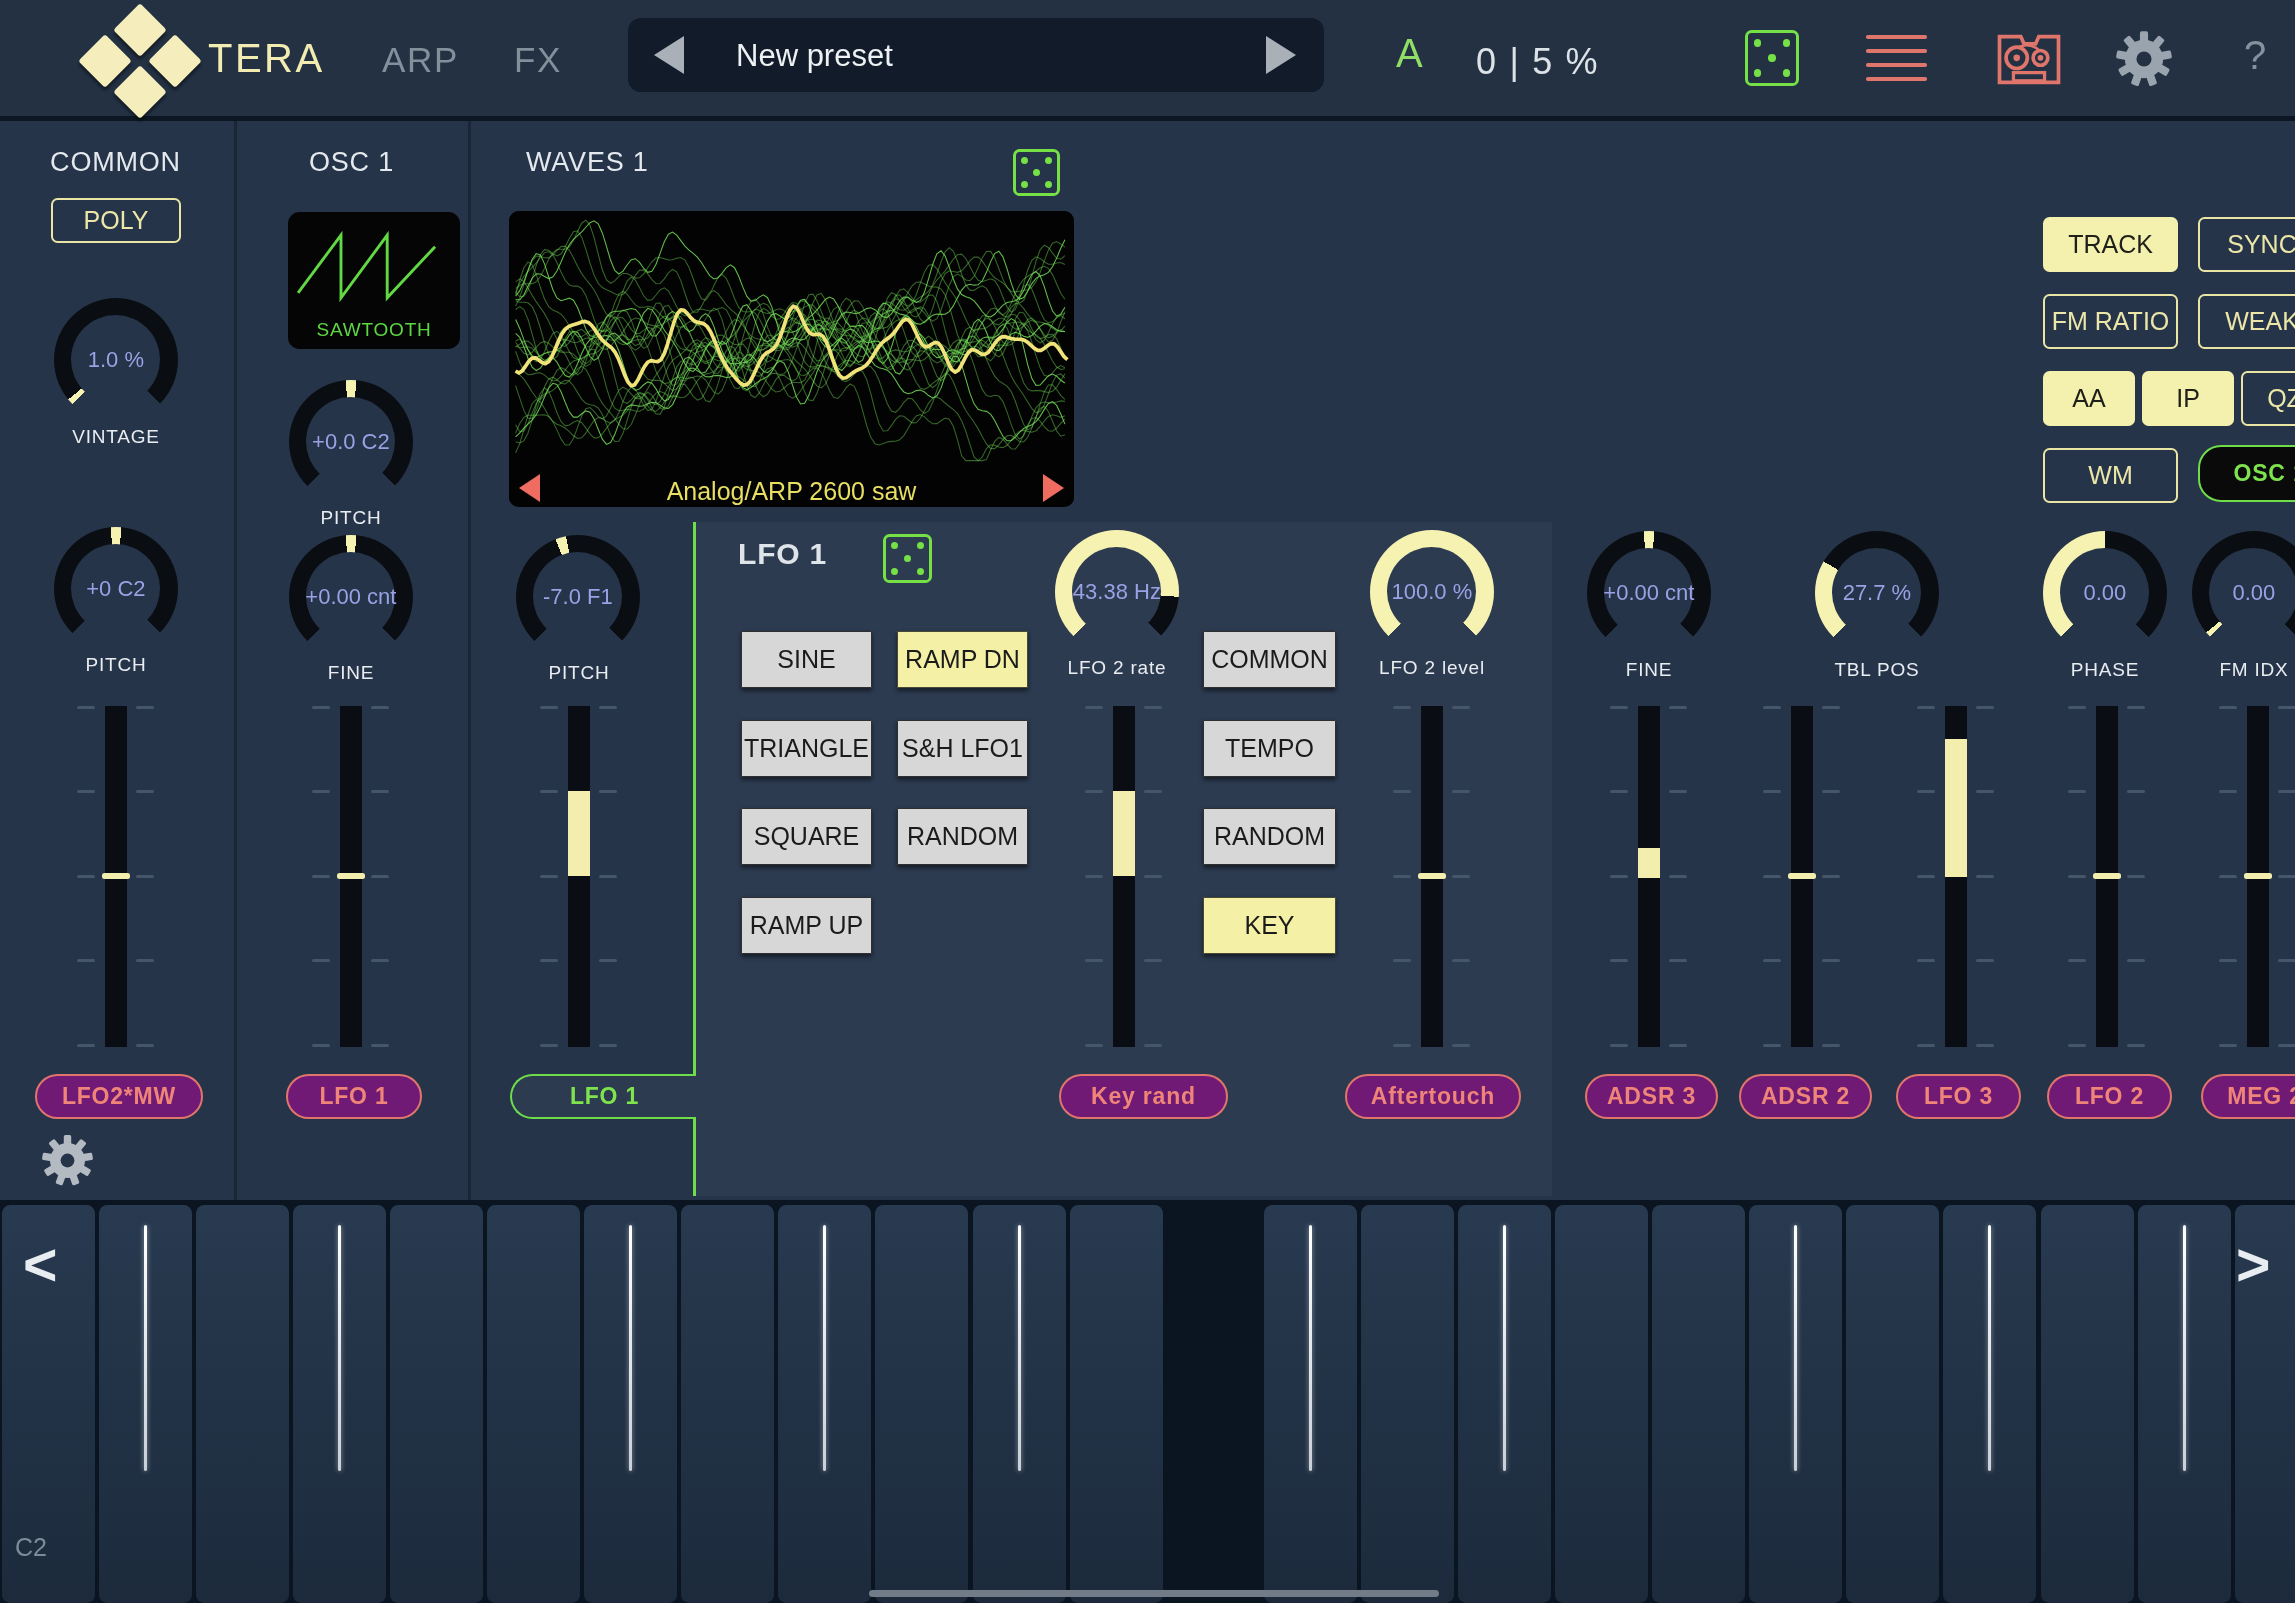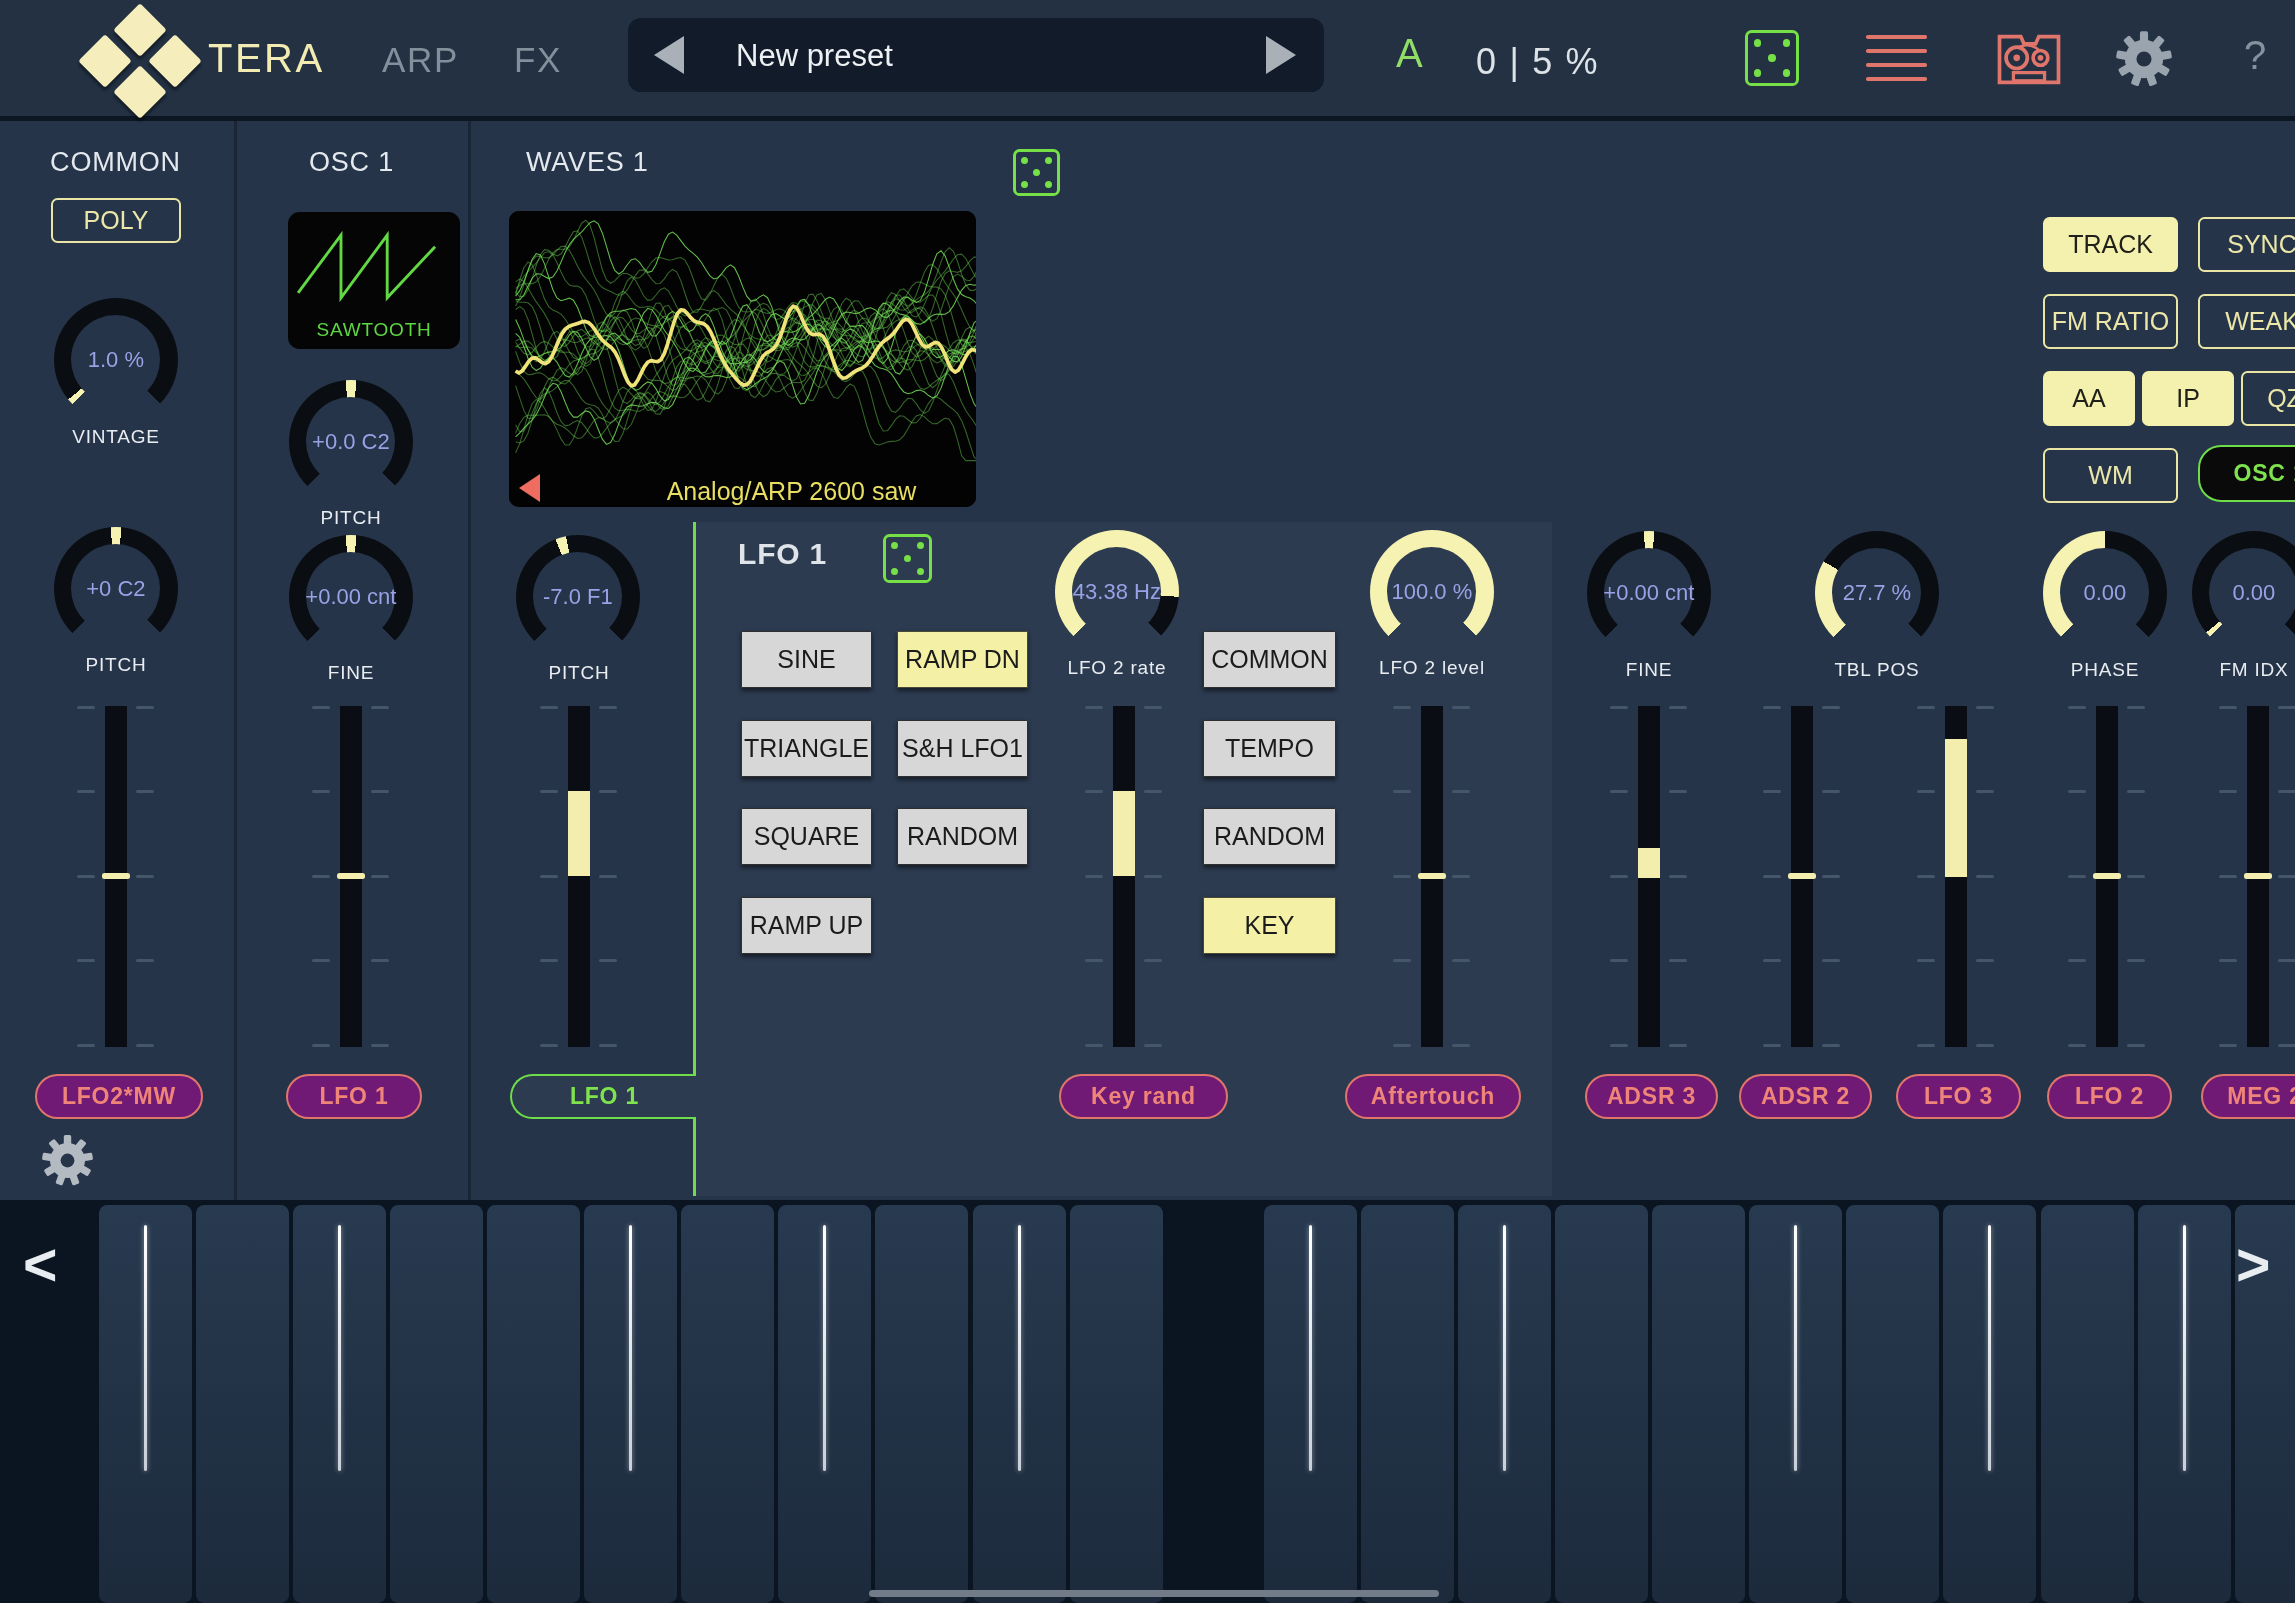--- a/index.html
+++ b/index.html
@@ -246,21 +246,21 @@
 
   <div class="abs coltitle" style="left:526px;top:147px;">WAVES 1</div>
   <div class="abs dice" style="left:1013px;top:149px;width:41px;height:41px;">
       <div class="dot" style="left: calc(20% - 3.7px); top: calc(20% - 3.7px);"></div>
       <div class="dot" style="left: calc(80% - 3.7px); top: calc(20% - 3.7px);"></div>
       <div class="dot" style="left: calc(50% - 3.7px); top: calc(50% - 3.7px);"></div>
       <div class="dot" style="left: calc(20% - 3.7px); top: calc(80% - 3.7px);"></div>
       <div class="dot" style="left: calc(80% - 3.7px); top: calc(80% - 3.7px);"></div>
     </div>
 
-  <div class="abs screen" style="left:509px;top:211px;width:467px;height:296px;border-radius:10px;overflow:hidden;">
+  <div class="abs screen" style="left:509px;top:211px;width:565px;height:296px;border-radius:10px;overflow:hidden;">
     <svg id="wavemesh" width="565" height="296" viewBox="0 0 684 358">
         <rect x="0" y="0" width="684" height="358" fill="#030303"></rect>
         <path d="M8.0,106.9L13.0,107.5L18.0,101.2L23.0,90.9L28.0,81.2L33.0,75.9L38.0,76.0L43.0,79.2L48.0,81.6L53.0,79.7L58.0,72.5L63.0,61.6L68.0,50.0L73.0,40.6L78.0,34.2L83.0,29.6L88.0,25.0L93.0,19.5L98.0,14.0L103.0,11.7L108.0,15.4L113.0,26.4L118.0,42.6L123.0,59.5L128.0,71.8L133.0,76.1L138.0,72.6L143.0,65.2L148.0,58.8L153.0,57.6L158.0,62.0L163.0,69.1L168.0,74.1L173.0,72.9L178.0,64.3L183.0,50.8L188.0,37.1L193.0,27.9L198.0,25.4L203.0,29.0L208.0,35.7L213.0,42.3L218.0,47.3L223.0,51.1L228.0,55.6L233.0,62.2L238.0,70.4L243.0,78.1L248.0,82.1L253.0,80.8L258.0,75.0L263.0,68.3L268.0,65.1L273.0,68.5L278.0,78.5L283.0,91.7L288.0,103.2L293.0,108.9L298.0,108.3L303.0,104.1L308.0,101.4L313.0,104.8L318.0,115.6L323.0,131.7L328.0,148.0L333.0,159.4L338.0,162.7L343.0,158.5L348.0,149.9L353.0,140.7L358.0,133.6L363.0,128.8L368.0,124.7L373.0,119.6L378.0,113.1L383.0,107.0L388.0,104.0L393.0,106.4L398.0,114.2L403.0,124.7L408.0,134.2L413.0,139.4L418.0,140.0L423.0,138.4L428.0,138.6L433.0,144.2L438.0,155.6L443.0,169.6L448.0,180.9L453.0,184.6L458.0,178.5L463.0,164.7L468.0,148.2L473.0,134.7L478.0,128.0L483.0,128.1L488.0,132.3L493.0,136.2L498.0,137.0L503.0,134.2L508.0,129.6L513.0,125.9L518.0,124.6L523.0,125.0L528.0,124.8L533.0,121.6L538.0,114.4L543.0,104.7L548.0,95.6L553.0,90.0L558.0,88.6L563.0,89.6L568.0,89.2L573.0,84.3L578.0,74.1L583.0,61.4L588.0,51.3L593.0,48.5L598.0,55.3L603.0,69.9L608.0,87.1L613.0,100.9L618.0,106.8L623.0,104.5L628.0,96.6L633.0,87.7L638.0,81.3L643.0,78.4L648.0,77.0L653.0,74.1L658.0,67.4L663.0,56.9L668.0,44.9L673.0,34.6" fill="none" stroke="rgb(115,222,88)" stroke-opacity="0.85" stroke-width="1.3"></path>
         <path d="M8.0,93.6L13.0,89.9L18.0,87.9L23.0,87.8L28.0,87.9L33.0,85.5L38.0,79.1L43.0,69.3L48.0,58.6L53.0,50.4L58.0,46.5L63.0,46.1L68.0,46.2L73.0,43.2L78.0,35.5L83.0,24.6L88.0,14.6L93.0,11.0L98.0,16.9L103.0,32.0L108.0,52.1L113.0,71.0L118.0,83.4L123.0,87.3L128.0,84.4L133.0,79.0L138.0,75.4L143.0,75.4L148.0,78.3L153.0,81.1L158.0,80.7L163.0,76.1L168.0,68.6L173.0,61.3L178.0,56.8L183.0,56.1L188.0,57.7L193.0,59.2L198.0,58.9L203.0,57.0L208.0,56.1L213.0,59.2L218.0,68.2L223.0,81.8L228.0,96.1L233.0,106.0L238.0,107.7L243.0,101.3L248.0,90.2L253.0,80.2L258.0,76.6L263.0,81.3L268.0,92.5L273.0,105.8L278.0,116.2L283.0,121.4L288.0,122.1L293.0,121.5L298.0,123.5L303.0,130.0L308.0,140.2L313.0,151.1L318.0,159.4L323.0,163.1L328.0,162.8L333.0,160.5L338.0,158.4L343.0,157.0L348.0,154.8L353.0,149.5L358.0,139.4L363.0,125.3L368.0,110.9L373.0,101.1L378.0,99.6L383.0,107.2L388.0,120.7L393.0,134.7L398.0,144.1L403.0,146.6L408.0,143.5L413.0,139.3L418.0,138.5L423.0,143.7L428.0,153.9L433.0,165.0L438.0,172.3L443.0,172.7L448.0,166.2L453.0,155.7L458.0,145.2L463.0,137.5L468.0,133.2L473.0,130.8L478.0,128.1L483.0,124.1L488.0,119.6L493.0,117.1L498.0,118.3L503.0,123.4L508.0,129.7L513.0,133.2L518.0,130.2L523.0,119.9L528.0,104.8L533.0,89.6L538.0,79.3L543.0,76.2L548.0,79.0L553.0,83.3L558.0,84.2L563.0,79.0L568.0,68.4L573.0,56.6L578.0,48.8L583.0,48.7L588.0,56.5L593.0,69.4L598.0,82.6L603.0,92.4L608.0,97.2L613.0,97.9L618.0,97.0L623.0,96.1L628.0,95.1L633.0,92.2L638.0,85.4L643.0,74.2L648.0,60.2L653.0,47.3L658.0,38.9L663.0,36.9L668.0,39.7L673.0,43.5" fill="none" stroke="rgb(115,222,88)" stroke-opacity="0.45" stroke-width="1.3"></path>
         <path d="M8.0,97.9L13.0,103.4L18.0,103.3L23.0,95.6L28.0,81.6L33.0,65.5L38.0,52.7L43.0,46.6L48.0,47.3L53.0,51.5L58.0,54.3L63.0,51.9L68.0,43.8L73.0,33.1L78.0,24.9L83.0,23.8L88.0,31.5L93.0,45.9L98.0,62.8L103.0,77.5L108.0,87.4L113.0,92.5L118.0,95.1L123.0,97.3L128.0,100.0L133.0,101.9L138.0,100.9L143.0,95.7L148.0,86.9L153.0,77.7L158.0,71.5L163.0,71.1L168.0,75.9L173.0,82.9L178.0,87.8L183.0,87.5L188.0,82.0L193.0,74.7L198.0,70.6L203.0,73.5L208.0,84.1L213.0,99.4L218.0,113.9L223.0,122.3L228.0,122.3L233.0,115.3L238.0,105.7L243.0,98.3L248.0,96.3L253.0,99.9L258.0,106.6L263.0,113.5L268.0,118.7L273.0,122.7L278.0,127.5L283.0,134.9L288.0,145.3L293.0,156.5L298.0,165.4L303.0,169.3L308.0,167.9L313.0,163.3L318.0,159.4L323.0,159.0L328.0,162.4L333.0,166.8L338.0,167.8L343.0,161.6L348.0,147.6L353.0,129.0L358.0,111.6L363.0,101.1L368.0,100.5L373.0,108.7L378.0,121.5L383.0,133.5L388.0,140.9L393.0,143.2L398.0,142.6L403.0,142.6L408.0,145.2L413.0,150.4L418.0,155.9L423.0,158.8L428.0,157.5L433.0,152.8L438.0,147.1L443.0,143.0L448.0,141.6L453.0,141.6L458.0,140.2L463.0,134.9L468.0,125.4L473.0,114.3L478.0,105.8L483.0,103.9L488.0,109.6L493.0,120.3L498.0,130.7L503.0,135.1L508.0,130.4L513.0,117.4L518.0,100.4L523.0,85.1L528.0,75.4L533.0,72.2L538.0,73.1L543.0,74.1L548.0,72.2L553.0,66.9L558.0,60.2L563.0,55.7L568.0,55.7L573.0,60.5L578.0,68.0L583.0,75.4L588.0,80.6L593.0,83.8L598.0,86.9L603.0,91.9L608.0,99.3L613.0,107.0L618.0,111.2L623.0,108.2L628.0,96.8L633.0,79.2L638.0,60.7L643.0,46.8L648.0,41.3L653.0,43.9L658.0,50.9L663.0,57.0L668.0,58.2L673.0,53.9" fill="none" stroke="rgb(115,222,88)" stroke-opacity="0.45" stroke-width="1.3"></path>
         <path d="M8.0,114.8L13.0,104.7L18.0,88.6L23.0,72.0L28.0,59.9L33.0,54.5L38.0,54.6L43.0,56.5L48.0,56.6L53.0,53.1L58.0,47.5L63.0,42.9L68.0,42.4L73.0,47.3L78.0,56.3L83.0,66.6L88.0,75.6L93.0,82.5L98.0,88.3L103.0,95.4L108.0,104.9L113.0,115.8L118.0,124.8L123.0,128.1L128.0,123.4L133.0,111.5L138.0,96.7L143.0,84.6L148.0,79.8L153.0,83.4L158.0,92.6L163.0,102.5L168.0,108.0L173.0,107.2L178.0,101.5L183.0,95.2L188.0,92.8L193.0,96.5L198.0,105.4L203.0,115.8L208.0,123.8L213.0,126.9L218.0,125.5L223.0,121.9L228.0,119.0L233.0,118.5L238.0,119.7L243.0,120.8L248.0,120.2L253.0,118.1L258.0,116.7L263.0,119.5L268.0,128.8L273.0,144.0L278.0,161.6L283.0,176.4L288.0,183.9L293.0,182.6L298.0,175.0L303.0,166.0L308.0,160.4L313.0,160.4L318.0,164.7L323.0,168.9L328.0,168.4L333.0,160.6L338.0,146.5L343.0,130.1L348.0,116.5L353.0,109.1L358.0,108.7L363.0,113.0L368.0,119.0L373.0,124.1L378.0,127.9L383.0,132.0L388.0,137.8L393.0,145.8L398.0,154.1L403.0,159.5L408.0,159.3L413.0,153.0L418.0,143.0L423.0,133.8L428.0,129.1L433.0,130.6L438.0,136.2L443.0,141.4L448.0,141.8L453.0,135.2L458.0,123.2L463.0,110.4L468.0,102.1L473.0,101.5L478.0,108.2L483.0,118.3L488.0,126.4L493.0,128.4L498.0,123.1L503.0,112.7L508.0,100.8L513.0,90.7L518.0,83.4L523.0,77.9L528.0,72.3L533.0,65.4L538.0,58.0L543.0,52.7L548.0,52.1L553.0,57.3L558.0,66.7L563.0,76.7L568.0,83.6L573.0,85.5L578.0,83.6L583.0,81.8L588.0,83.9L593.0,91.9L598.0,104.3L603.0,116.2L608.0,122.3L613.0,119.0L618.0,106.3L623.0,88.4L628.0,71.2L633.0,59.5L638.0,55.3L643.0,57.2L648.0,61.3L653.0,64.2L658.0,64.3L663.0,62.8L668.0,62.2L673.0,64.7" fill="none" stroke="rgb(115,222,88)" stroke-opacity="0.45" stroke-width="1.3"></path>
         <path d="M8.0,98.4L13.0,87.3L18.0,78.9L23.0,73.2L28.0,68.4L33.0,62.7L38.0,56.1L43.0,50.5L48.0,48.9L53.0,52.9L58.0,62.2L63.0,73.7L68.0,83.7L73.0,89.4L78.0,90.8L83.0,90.8L88.0,93.6L93.0,102.0L98.0,115.7L103.0,131.1L108.0,142.7L113.0,145.9L118.0,139.4L123.0,126.0L128.0,111.1L133.0,100.4L138.0,97.0L143.0,100.4L148.0,107.3L153.0,113.5L158.0,116.5L163.0,116.4L168.0,115.4L173.0,116.0L178.0,119.6L183.0,124.9L188.0,129.6L193.0,131.3L198.0,129.2L203.0,125.3L208.0,122.5L213.0,123.4L218.0,128.2L223.0,134.5L228.0,138.5L233.0,137.3L238.0,130.9L243.0,122.5L248.0,117.3L253.0,119.8L258.0,131.6L263.0,149.9L268.0,169.4L273.0,183.9L278.0,190.1L283.0,187.9L288.0,180.9L293.0,173.5L298.0,169.0L303.0,167.8L308.0,167.6L313.0,165.2L318.0,158.7L323.0,148.5L328.0,137.3L333.0,128.1L338.0,122.9L343.0,121.1L348.0,120.6L353.0,119.2L358.0,116.2L363.0,113.4L368.0,113.7L373.0,119.8L378.0,131.7L383.0,146.4L388.0,158.7L393.0,163.8L398.0,159.6L403.0,148.1L408.0,134.2L413.0,123.5L418.0,119.9L423.0,123.0L428.0,129.6L433.0,134.6L438.0,134.5L443.0,128.9L448.0,120.4L453.0,112.9L458.0,109.7L463.0,111.2L468.0,115.6L473.0,119.3L478.0,120.0L483.0,117.0L488.0,111.9L493.0,107.1L498.0,103.8L503.0,101.3L508.0,97.0L513.0,88.8L518.0,76.1L523.0,61.4L528.0,49.2L533.0,44.3L538.0,48.7L543.0,61.0L548.0,76.4L553.0,89.3L558.0,95.9L563.0,95.9L568.0,92.4L573.0,90.4L578.0,93.5L583.0,102.2L588.0,113.5L593.0,122.8L598.0,125.9L603.0,121.5L608.0,111.5L613.0,99.6L618.0,89.4L623.0,82.6L628.0,78.8L633.0,75.9L638.0,72.5L643.0,68.8L648.0,66.8L653.0,69.2L658.0,76.8L663.0,88.1L668.0,99.5L673.0,106.6" fill="none" stroke="rgb(115,222,88)" stroke-opacity="0.45" stroke-width="1.3"></path>
         <path d="M8.0,102.9L13.0,96.3L18.0,85.4L23.0,71.6L28.0,58.6L33.0,51.4L38.0,53.1L43.0,63.8L48.0,79.6L53.0,94.9L58.0,105.1L63.0,108.4L68.0,106.9L73.0,105.3L78.0,107.9L83.0,116.6L88.0,129.7L93.0,142.6L98.0,150.9L103.0,151.7L108.0,146.0L113.0,136.8L118.0,128.3L123.0,123.0L128.0,121.2L133.0,121.1L138.0,120.7L143.0,119.1L148.0,117.8L153.0,119.0L158.0,124.5L163.0,133.8L168.0,143.9L173.0,150.8L178.0,151.1L183.0,144.6L188.0,134.2L193.0,125.0L198.0,121.3L203.0,124.7L208.0,133.0L213.0,141.7L218.0,145.9L223.0,143.4L228.0,135.8L233.0,127.7L238.0,124.0L243.0,128.1L248.0,139.5L253.0,154.8L258.0,169.4L263.0,179.5L268.0,184.3L273.0,185.1L278.0,184.3L283.0,183.6L288.0,182.5L293.0,179.0L298.0,171.4L303.0,159.4L308.0,145.3L313.0,132.8L318.0,125.4L323.0,124.1L328.0,127.0L333.0,130.1L338.0,129.6L343.0,123.9L348.0,115.2L353.0,107.9L358.0,106.8L363.0,114.0L368.0,127.9L373.0,143.6L378.0,155.2L383.0,158.8L388.0,153.8L393.0,143.4L398.0,132.4L403.0,124.8L408.0,122.1L413.0,122.8L418.0,124.0L423.0,123.5L428.0,120.9L433.0,118.0L438.0,117.0L443.0,119.3L448.0,123.9L453.0,128.0L458.0,128.6L463.0,124.4L468.0,116.6L473.0,108.6L478.0,104.0L483.0,104.2L488.0,107.8L493.0,110.6L498.0,108.1L503.0,98.0L508.0,81.8L513.0,64.3L518.0,51.6L523.0,48.0L528.0,54.4L533.0,67.7L538.0,82.5L543.0,94.4L548.0,101.0L553.0,103.7L558.0,105.2L563.0,108.6L568.0,114.7L573.0,121.8L578.0,127.1L583.0,128.2L588.0,124.9L593.0,119.1L598.0,113.7L603.0,110.6L608.0,109.6L613.0,108.6L618.0,104.6L623.0,96.5L628.0,85.8L633.0,76.5L638.0,73.1L643.0,78.4L648.0,91.3L653.0,107.5L658.0,120.9L663.0,127.0L668.0,124.7L673.0,116.5" fill="none" stroke="rgb(115,222,88)" stroke-opacity="0.85" stroke-width="1.3"></path>
         <path d="M8.0,101.1L13.0,83.4L18.0,68.5L23.0,61.6L28.0,65.0L33.0,76.9L38.0,92.5L43.0,106.5L48.0,115.6L53.0,119.8L58.0,121.7L63.0,124.7L68.0,130.6L73.0,138.8L78.0,146.7L83.0,151.5L88.0,151.8L93.0,148.9L98.0,145.2L103.0,143.4L108.0,144.0L113.0,145.6L118.0,145.3L123.0,141.1L128.0,133.1L133.0,124.4L138.0,119.6L143.0,122.0L148.0,132.0L153.0,146.4L158.0,159.6L163.0,166.2L168.0,163.8L173.0,153.8L178.0,141.1L183.0,131.0L188.0,127.1L193.0,129.4L198.0,134.9L203.0,139.5L208.0,140.5L213.0,137.8L218.0,134.1L223.0,132.6L228.0,135.5L233.0,142.7L238.0,151.8L243.0,160.0L248.0,165.6L253.0,169.2L258.0,172.6L263.0,177.8L268.0,185.0L273.0,191.6L278.0,193.7L283.0,188.2L288.0,174.3L293.0,155.1L298.0,136.0L303.0,122.5L308.0,117.7L313.0,120.5L318.0,126.7L323.0,131.1L328.0,130.2L333.0,124.1L338.0,116.1L343.0,110.8L348.0,111.4L353.0,118.5L358.0,129.1L363.0,139.1L368.0,145.0L373.0,145.7L378.0,142.6L383.0,138.6L388.0,135.6L393.0,134.0L398.0,132.3L403.0,128.4L408.0,121.8L413.0,114.1L418.0,108.6L423.0,108.7L428.0,115.4L433.0,126.7L438.0,137.8L443.0,143.7L448.0,141.7L453.0,132.5L458.0,120.3L463.0,110.3L468.0,106.2L473.0,108.0L478.0,112.6L483.0,115.1L488.0,111.5L493.0,101.2L498.0,87.0L503.0,73.6L508.0,65.5L513.0,64.6L518.0,69.8L523.0,78.1L528.0,86.5L533.0,93.9L538.0,100.7L543.0,108.9L548.0,119.3L553.0,130.8L558.0,140.5L563.0,145.2L568.0,143.0L573.0,135.3L578.0,125.7L583.0,118.8L588.0,117.3L593.0,121.0L598.0,126.3L603.0,128.5L608.0,124.4L613.0,114.0L618.0,101.1L623.0,91.0L628.0,88.4L633.0,94.6L638.0,107.2L643.0,121.2L648.0,131.5L653.0,135.4L658.0,133.7L663.0,129.1L668.0,125.3L673.0,123.9" fill="none" stroke="rgb(115,222,88)" stroke-opacity="0.45" stroke-width="1.3"></path>
         <path d="M8.0,85.7L13.0,81.9L18.0,85.2L23.0,93.0L28.0,101.9L33.0,109.9L38.0,116.8L43.0,124.1L48.0,133.4L53.0,144.4L58.0,155.2L63.0,162.5L68.0,163.7L73.0,159.1L78.0,151.3L83.0,144.8L88.0,143.2L93.0,147.3L98.0,154.6L103.0,160.6L108.0,161.1L113.0,154.6L118.0,143.6L123.0,133.0L128.0,127.9L133.0,131.1L138.0,141.4L143.0,154.3L148.0,164.5L153.0,168.2L158.0,165.0L163.0,157.4L168.0,149.1L173.0,143.0L178.0,139.7L183.0,138.0L188.0,135.6L193.0,131.8L198.0,127.4L203.0,125.3L208.0,127.8L213.0,135.6L218.0,146.6L223.0,157.1L228.0,163.7L233.0,165.0L238.0,162.9L243.0,161.3L248.0,163.9L253.0,172.2L258.0,183.7L263.0,193.6L268.0,196.5L273.0,189.5L278.0,173.7L283.0,153.6L288.0,135.3L293.0,123.3L298.0,118.9L303.0,120.1L308.0,122.8L313.0,123.9L318.0,122.3L323.0,119.5L328.0,118.1L333.0,120.1L338.0,125.3L343.0,131.4L348.0,135.6L353.0,136.2L358.0,134.0L363.0,131.3L368.0,131.0L373.0,134.4L378.0,139.9L383.0,144.0L388.0,143.1L393.0,135.6L398.0,123.6L403.0,111.8L408.0,105.5L413.0,108.1L418.0,118.9L423.0,133.6L428.0,146.3L433.0,152.2L438.0,149.9L443.0,141.6L448.0,131.7L453.0,124.2L458.0,120.7L463.0,120.1L468.0,119.2L473.0,115.4L478.0,108.0L483.0,98.6L488.0,90.5L493.0,86.1L498.0,85.9L503.0,88.3L508.0,90.7L513.0,91.8L518.0,92.0L523.0,94.2L528.0,101.3L533.0,114.6L538.0,132.4L543.0,149.9L548.0,161.8L553.0,164.4L558.0,157.6L563.0,145.4L568.0,133.5L573.0,126.6L578.0,126.6L583.0,131.4L588.0,136.5L593.0,137.7L598.0,133.4L603.0,125.0L608.0,116.5L613.0,111.6L618.0,112.3L623.0,117.7L628.0,124.9L633.0,130.8L638.0,133.8L643.0,134.6L648.0,135.4L653.0,137.8L658.0,141.7L663.0,145.0L668.0,144.7L673.0,139.3" fill="none" stroke="rgb(115,222,88)" stroke-opacity="0.45" stroke-width="1.3"></path>
@@ -496,20 +496,23 @@
     </div>
 
   <div class="abs pill" style="left:1585px;top:1074px;width:129px;height:41px;">ADSR 3</div>
   <div class="abs pill" style="left:1739px;top:1074px;width:129px;height:41px;">ADSR 2</div>
   <div class="abs pill" style="left:1896px;top:1074px;width:121px;height:41px;">LFO 3</div>
   <div class="abs pdot" style="left:2104px;top:1079px;width:7.4px;height:7.4px;"></div>
   <div class="abs pill" style="left:2047px;top:1074px;width:121px;height:41px;">LFO 2</div>
   <div class="abs pill" style="left:2201px;top:1074px;width:124px;height:41px;">MEG 2</div>
 
   <div class="abs" id="keyboard">
+      <div class="key" style="left: 1.7px; width: 93px;">
+        <div class="klab">C2</div>
+      </div>
       <div class="key" style="left: 99px; width: 93px;">
         <div class="kline"></div>
       </div>
       <div class="key" style="left: 196px; width: 93px;"></div>
       <div class="key" style="left: 293px; width: 93px;">
         <div class="kline"></div>
       </div>
       <div class="key" style="left: 390px; width: 93px;"></div>
       <div class="key" style="left: 487px; width: 93px;"></div>
       <div class="key" style="left: 584px; width: 93px;">

